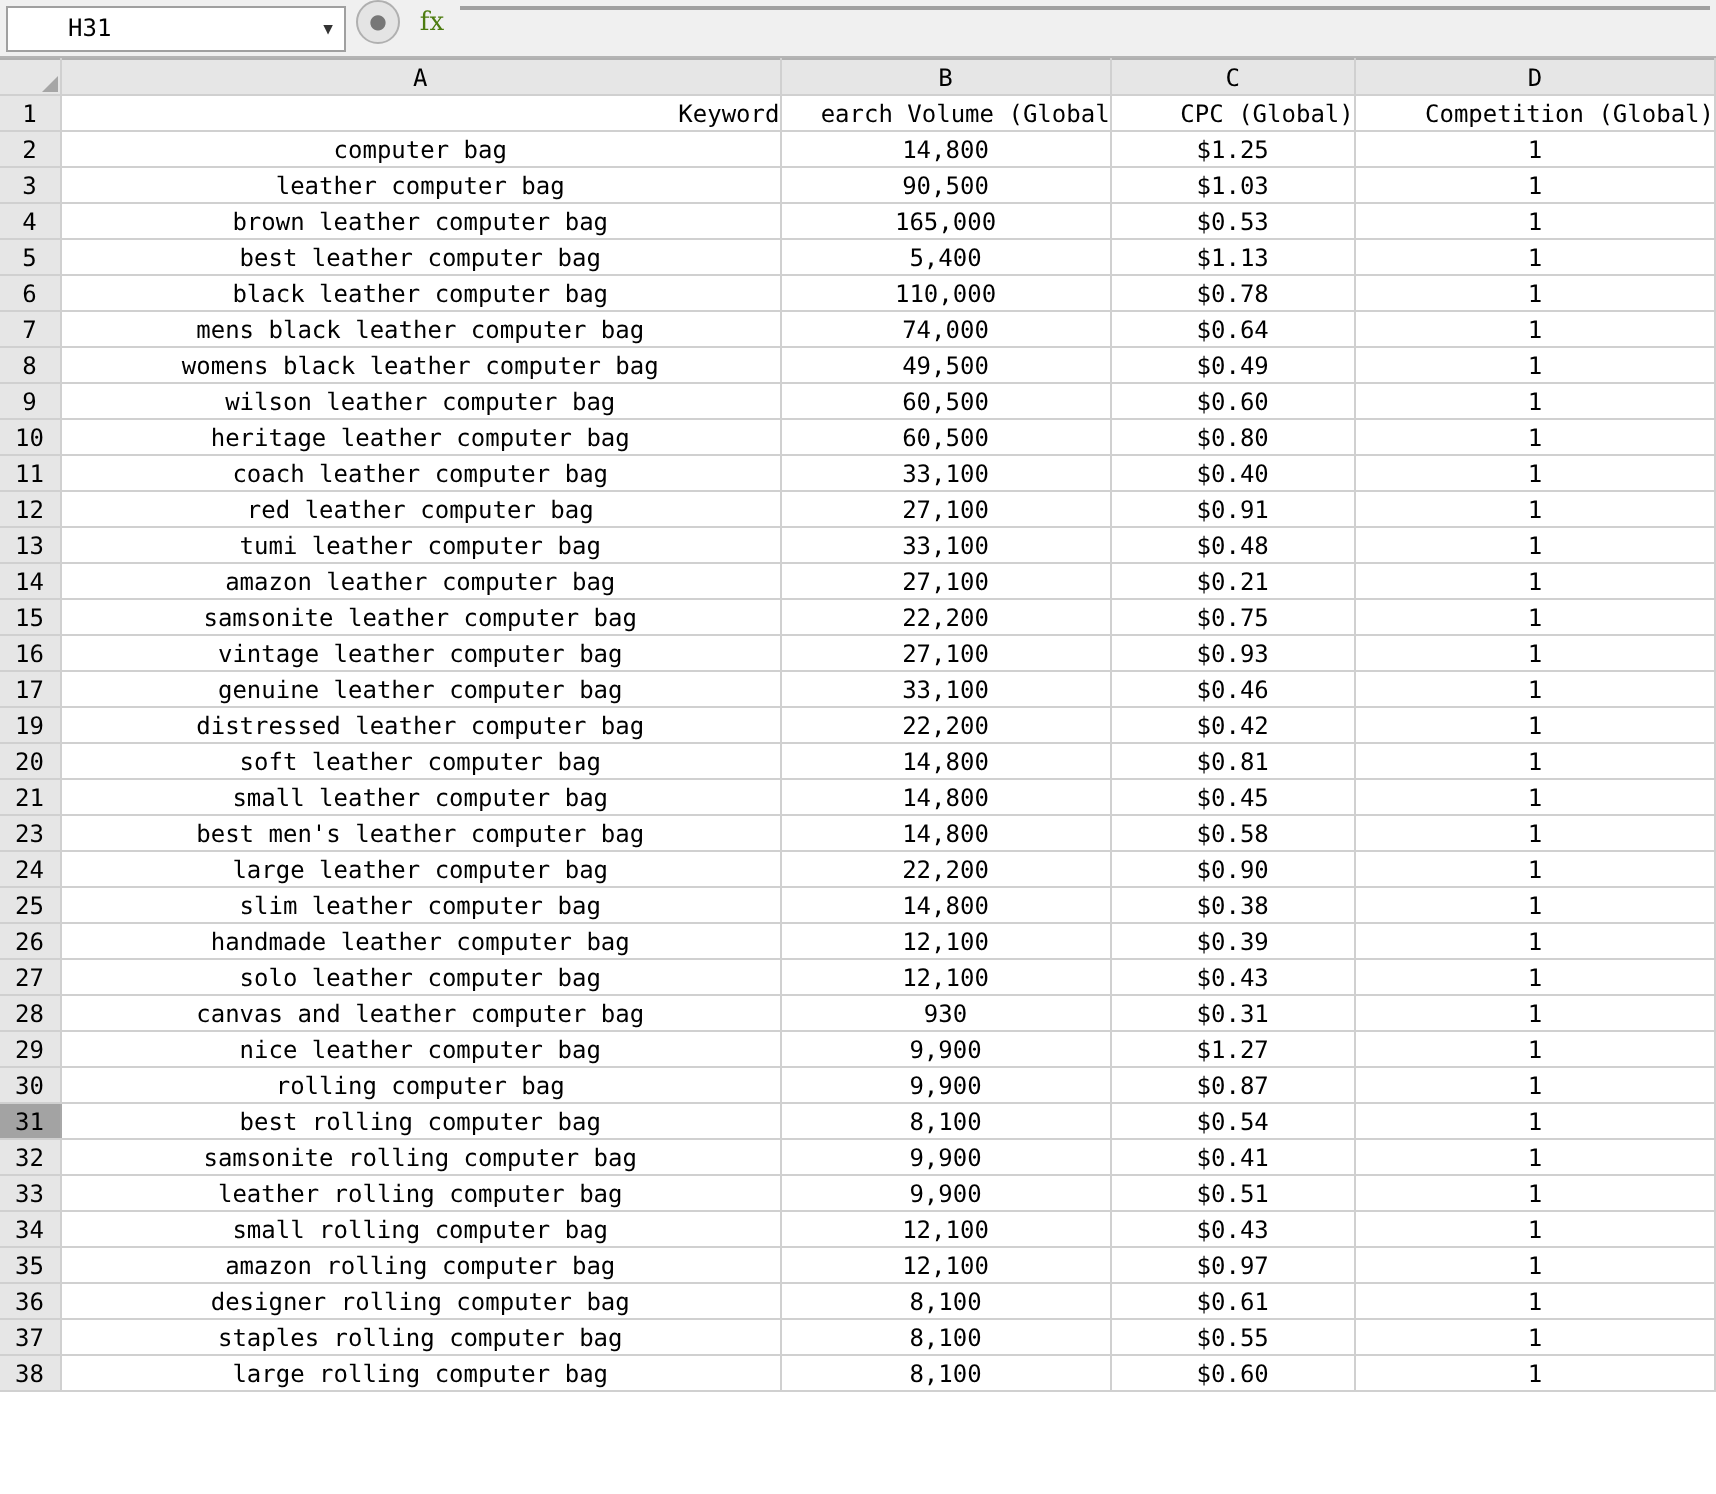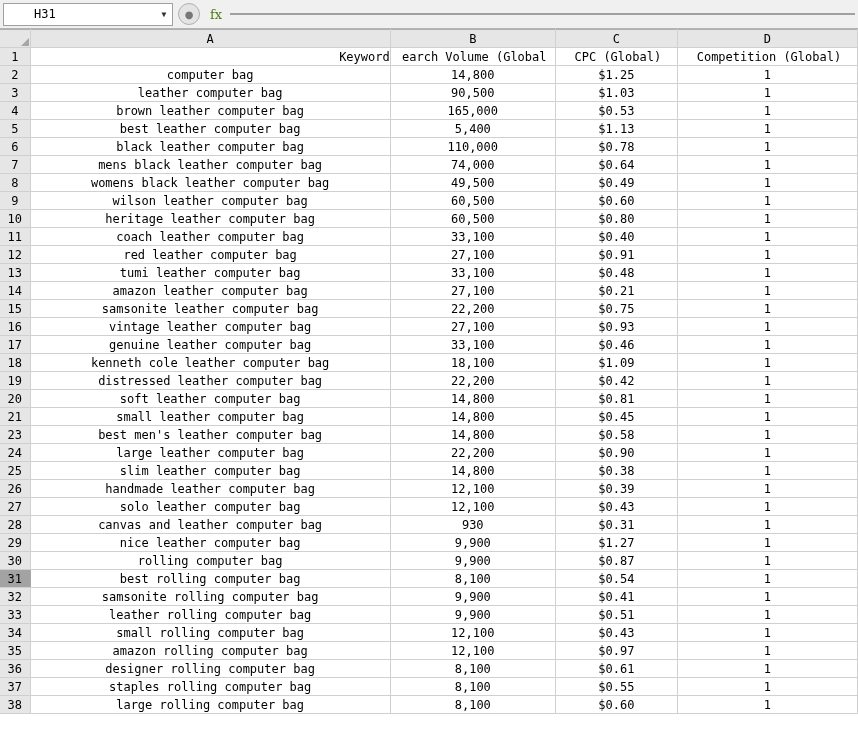--- a/index.html
+++ b/index.html
@@ -12,21 +12,21 @@
     height: 747px;
     font-family: "DejaVu Sans Mono", monospace;
     font-size: 12px;
     color: #000000;
     overflow: hidden;
   }
 
   
   .formula-bar {
     display: flex;
-    align-items: center;
+    align-items: flex-start;
     height: 29px;
     background: #f0f0f0;
     border-bottom: 1px solid #b4b4b4;
     box-sizing: border-box;
   }
   .namebox {
     width: 170px;
     display: flex;
     align-items: center;
     background: #ffffff;
@@ -161,21 +161,21 @@
     background: #a3a3a3;
     border-right: 1px solid #a8a8a8;
   }
   td.cell {
     background: #ffffff;
     padding-right: 3px;
   }
   td.cell.right { text-align: center; }
   td.cell.center { text-align: center; }
   td.cell.ctr-head { text-align: right; }
-  td.cell.left { text-align: center; padding-left: 3px; }
+  td.cell.left { text-align: right; padding-left: 3px; }
 </style>
 </head>
 <body>
 
 <div class="formula-bar">
   <div class="namebox">
     <div class="namebox-text">H31</div>
     <div class="dropdown-arrow">▼</div>
   </div>
   <div class="fb-sep"></div>
@@ -319,27 +319,20 @@
           <td class="cell center">1</td>
         </tr>
         <tr>
           <td class="rowhead">17</td>
           <td class="cell right">genuine leather computer bag</td>
           <td class="cell center">33,100</td>
           <td class="cell center">$0.46</td>
           <td class="cell center">1</td>
         </tr>
         <tr>
-          <td class="rowhead">18</td>
-          <td class="cell right">kenneth cole leather computer bag</td>
-          <td class="cell center">18,100</td>
-          <td class="cell center">$1.09</td>
-          <td class="cell center">1</td>
-        </tr>
-        <tr>
           <td class="rowhead">19</td>
           <td class="cell right">distressed leather computer bag</td>
           <td class="cell center">22,200</td>
           <td class="cell center">$0.42</td>
           <td class="cell center">1</td>
         </tr>
         <tr>
           <td class="rowhead">20</td>
           <td class="cell right">soft leather computer bag</td>
           <td class="cell center">14,800</td>

